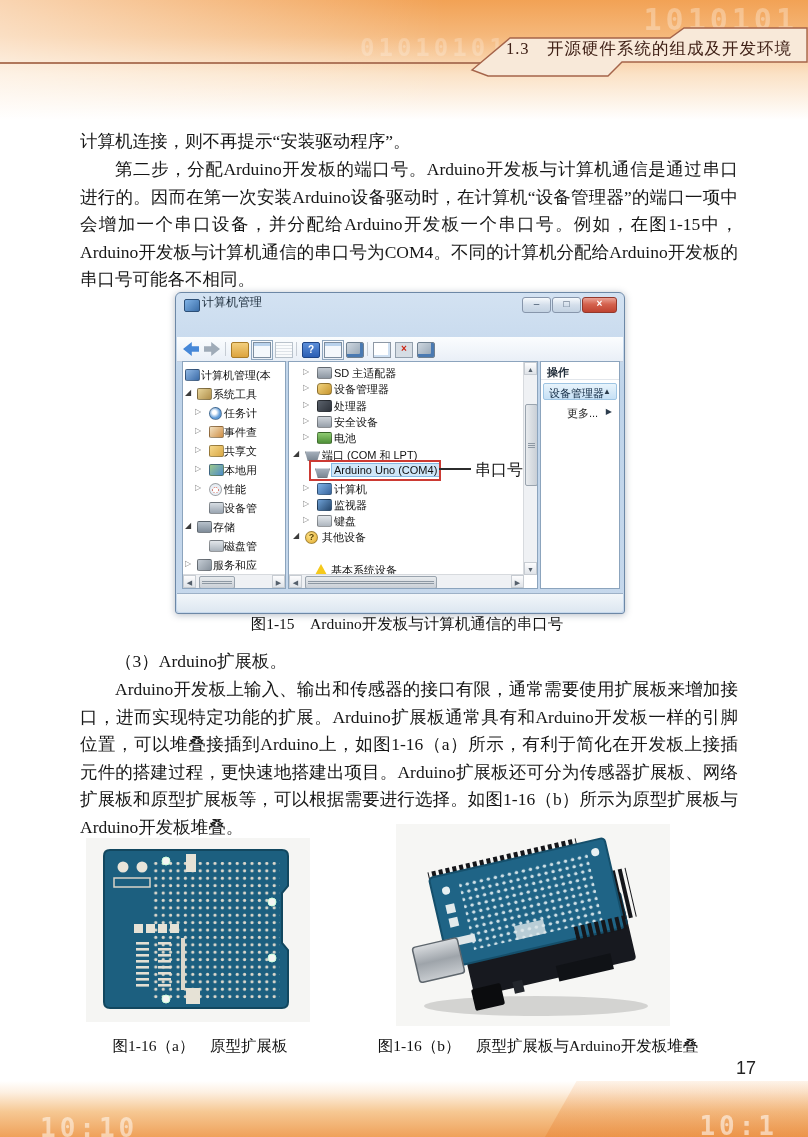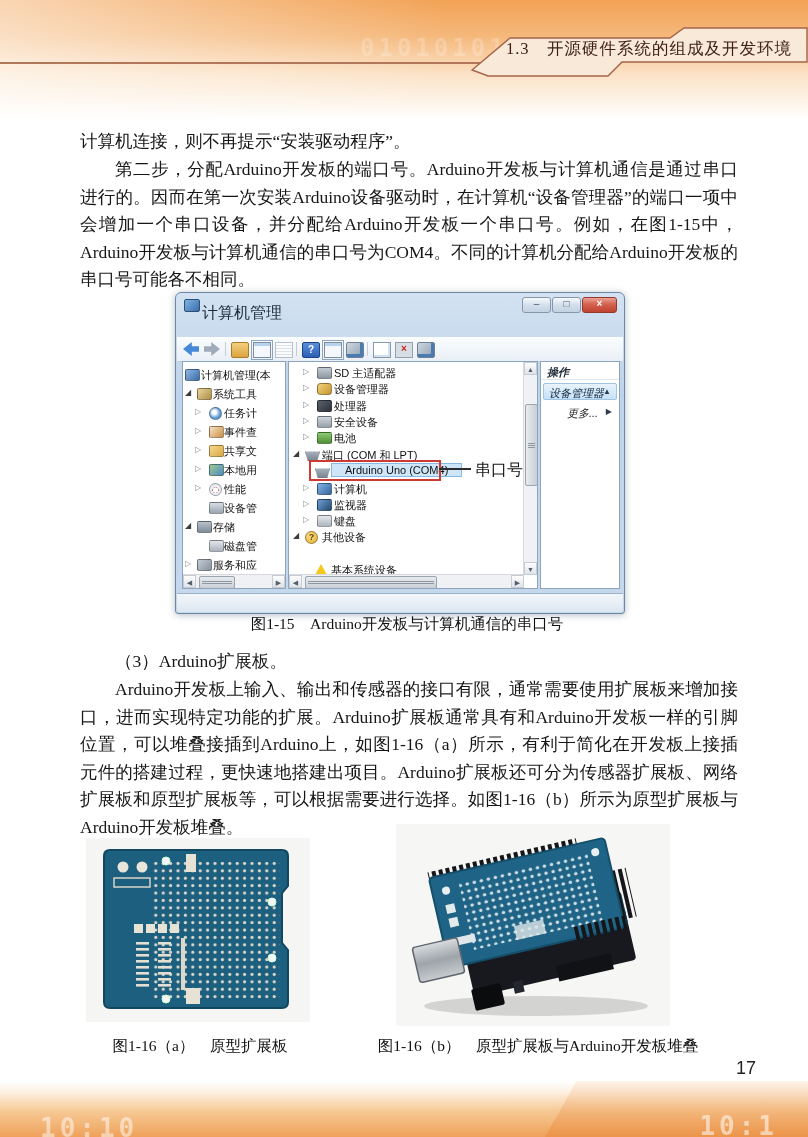--- a/index.html
+++ b/index.html
@@ -31,21 +31,21 @@
   .cap{position:absolute;font-size:15.5px;color:#111;text-align:center;}
   .pageno{position:absolute;left:736px;top:1058px;font-size:18px;color:#222;
           font-family:"Liberation Sans","DejaVu Sans",sans-serif;}
   
   #mwin{position:absolute;left:175px;top:292px;width:448px;height:320px;
         font-family:"Liberation Sans","DejaVu Sans",sans-serif;font-size:11px;
         background:linear-gradient(to bottom,#d3e2f2,#bfd4ea 30%,#c6d8ec);
         border:1px solid #6d88a6;border-radius:6px 6px 3px 3px;
         box-shadow:0 1px 7px rgba(40,60,90,.35);}
   .tbar{position:absolute;left:0;top:0;right:0;height:24px;}
-  .ttxt{position:absolute;left:26px;top:10px;font-size:16px;color:#1b2b3a;}
+  .ttxt{position:absolute;left:26px;top:1px;font-size:12px;color:#1b2b3a;}
   .ticon{position:absolute;left:8px;top:6px;width:14px;height:11px;border-radius:2px;
          background:linear-gradient(135deg,#7fb2e6,#3b6ea8);border:1px solid #2c4f77;}
   .wbtns{position:absolute;right:7px;top:4px;display:flex;gap:1px;}
   .wbtn{width:27px;height:14px;border:1px solid #8796ab;border-radius:3px;text-align:center;
         line-height:11px;font-size:10px;color:#47596e;
         background:linear-gradient(to bottom,#f7fafd,#d4dfeb 50%,#c3d2e2);}
   .wbtn.close{width:33px;color:#fff;border-color:#93382c;font-weight:bold;
         background:linear-gradient(to bottom,#eba396,#d4624e 45%,#bf4331);}
   .mbar{position:absolute;left:1px;right:1px;top:24px;height:20px;background:#f3f6fa;
         border-bottom:1px solid #d9e1ec;display:flex;align-items:center;padding-left:4px;gap:2px;}
@@ -64,27 +64,27 @@
          color:#fff;font-size:10px;font-weight:bold;text-align:center;line-height:13px;}
   .tpage{background:#fff;border:1px solid #8d98a5;box-shadow:inset -2px -2px 0 #cfe0f2;}
   .tredx{background:#d6dde4;border:1px solid #93a0ad;color:#cc2211;font-weight:bold;font-size:10px;
          text-align:center;line-height:12px;}
   .tscan{background:linear-gradient(135deg,#cdd6df,#8fa0b0);border:1px solid #6f8090;border-radius:2px;
          box-shadow:inset -3px -3px 0 #4a7ab2;}
   
   .pane{position:absolute;top:68px;bottom:24px;background:#fff;border:1px solid #8ca4bd;overflow:hidden;}
   #pleft{left:6px;width:102px;}
   #pcenter{left:112px;width:248px;}
-  #pright{left:364px;width:78px;font-style:italic;}
+  #pright{left:364px;width:78px;}
   .lrow,.crow{position:absolute;left:0;right:0;height:17px;white-space:nowrap;}
   .exp{position:absolute;top:3px;font-size:8px;color:#8a8a8a;line-height:10px;}
   .exp.open{color:#3c3c3c;font-size:8px;}
   .ti{position:absolute;top:3px;width:13px;height:10px;border:1px solid rgba(0,0,0,.32);border-radius:2px;}
   .tl{position:absolute;top:2px;color:#111;}
-  .tl.sel{background:#cfe6f8;border:1px solid #85b8e2;padding:0 13px;top:0px;}
+  .tl.sel{background:#cfe6f8;border:1px solid #85b8e2;padding:0 2px;top:0px;}
   .round{border-radius:50%;width:11px;height:11px;}
   
   .ic-mgmt{background:linear-gradient(135deg,#8fb7e4,#3c6ca8);}
   .ic-tools{background:linear-gradient(135deg,#e7d49a,#b08f4a);}
   .ic-clock{background:radial-gradient(circle at 40% 40%,#fff 20%,#5f9bd8 60%);}
   .ic-event{background:linear-gradient(135deg,#f3e3c4,#cf8e45);}
   .ic-share{background:linear-gradient(135deg,#f6d98c,#d9a845);}
   .ic-users{background:linear-gradient(135deg,#9cc98c,#4d8bc9);}
   .ic-perf{background:radial-gradient(circle at 50% 55%,#fff 30%,#cf4f3f 36%,#e8eef4 40%);}
   .ic-devm{background:linear-gradient(to bottom,#d7dde3,#9aa5b1);}
@@ -131,20 +131,21 @@
           font-size:16px;color:#111;white-space:nowrap;}
   .figimg{position:absolute;}
 </style>
 </head>
 <body>
 
 <div id="page">
 
   <div class="hdr">
     <div class="hdr-light"></div>
+    <span class="digits d1">1010101</span>
     <span class="digits d2">0101010101</span>
     <div class="hdr-rule"></div>
     <div class="banner">
       <svg width="340" height="58" viewBox="0 0 340 58">
         <path d="M4 46 L42 14 L202 14 L216 4 L339 4 L339 38 L154 38 L140 52 L20 52 Z" fill="#f8e9d9" stroke="#a5644a" stroke-width="1.4"></path>
       </svg>
       <div class="banner-text" style="top:14px;height:22px;line-height:22px;">1.3　开源硬件系统的组成及开发环境</div>
     </div>
   </div>
 

